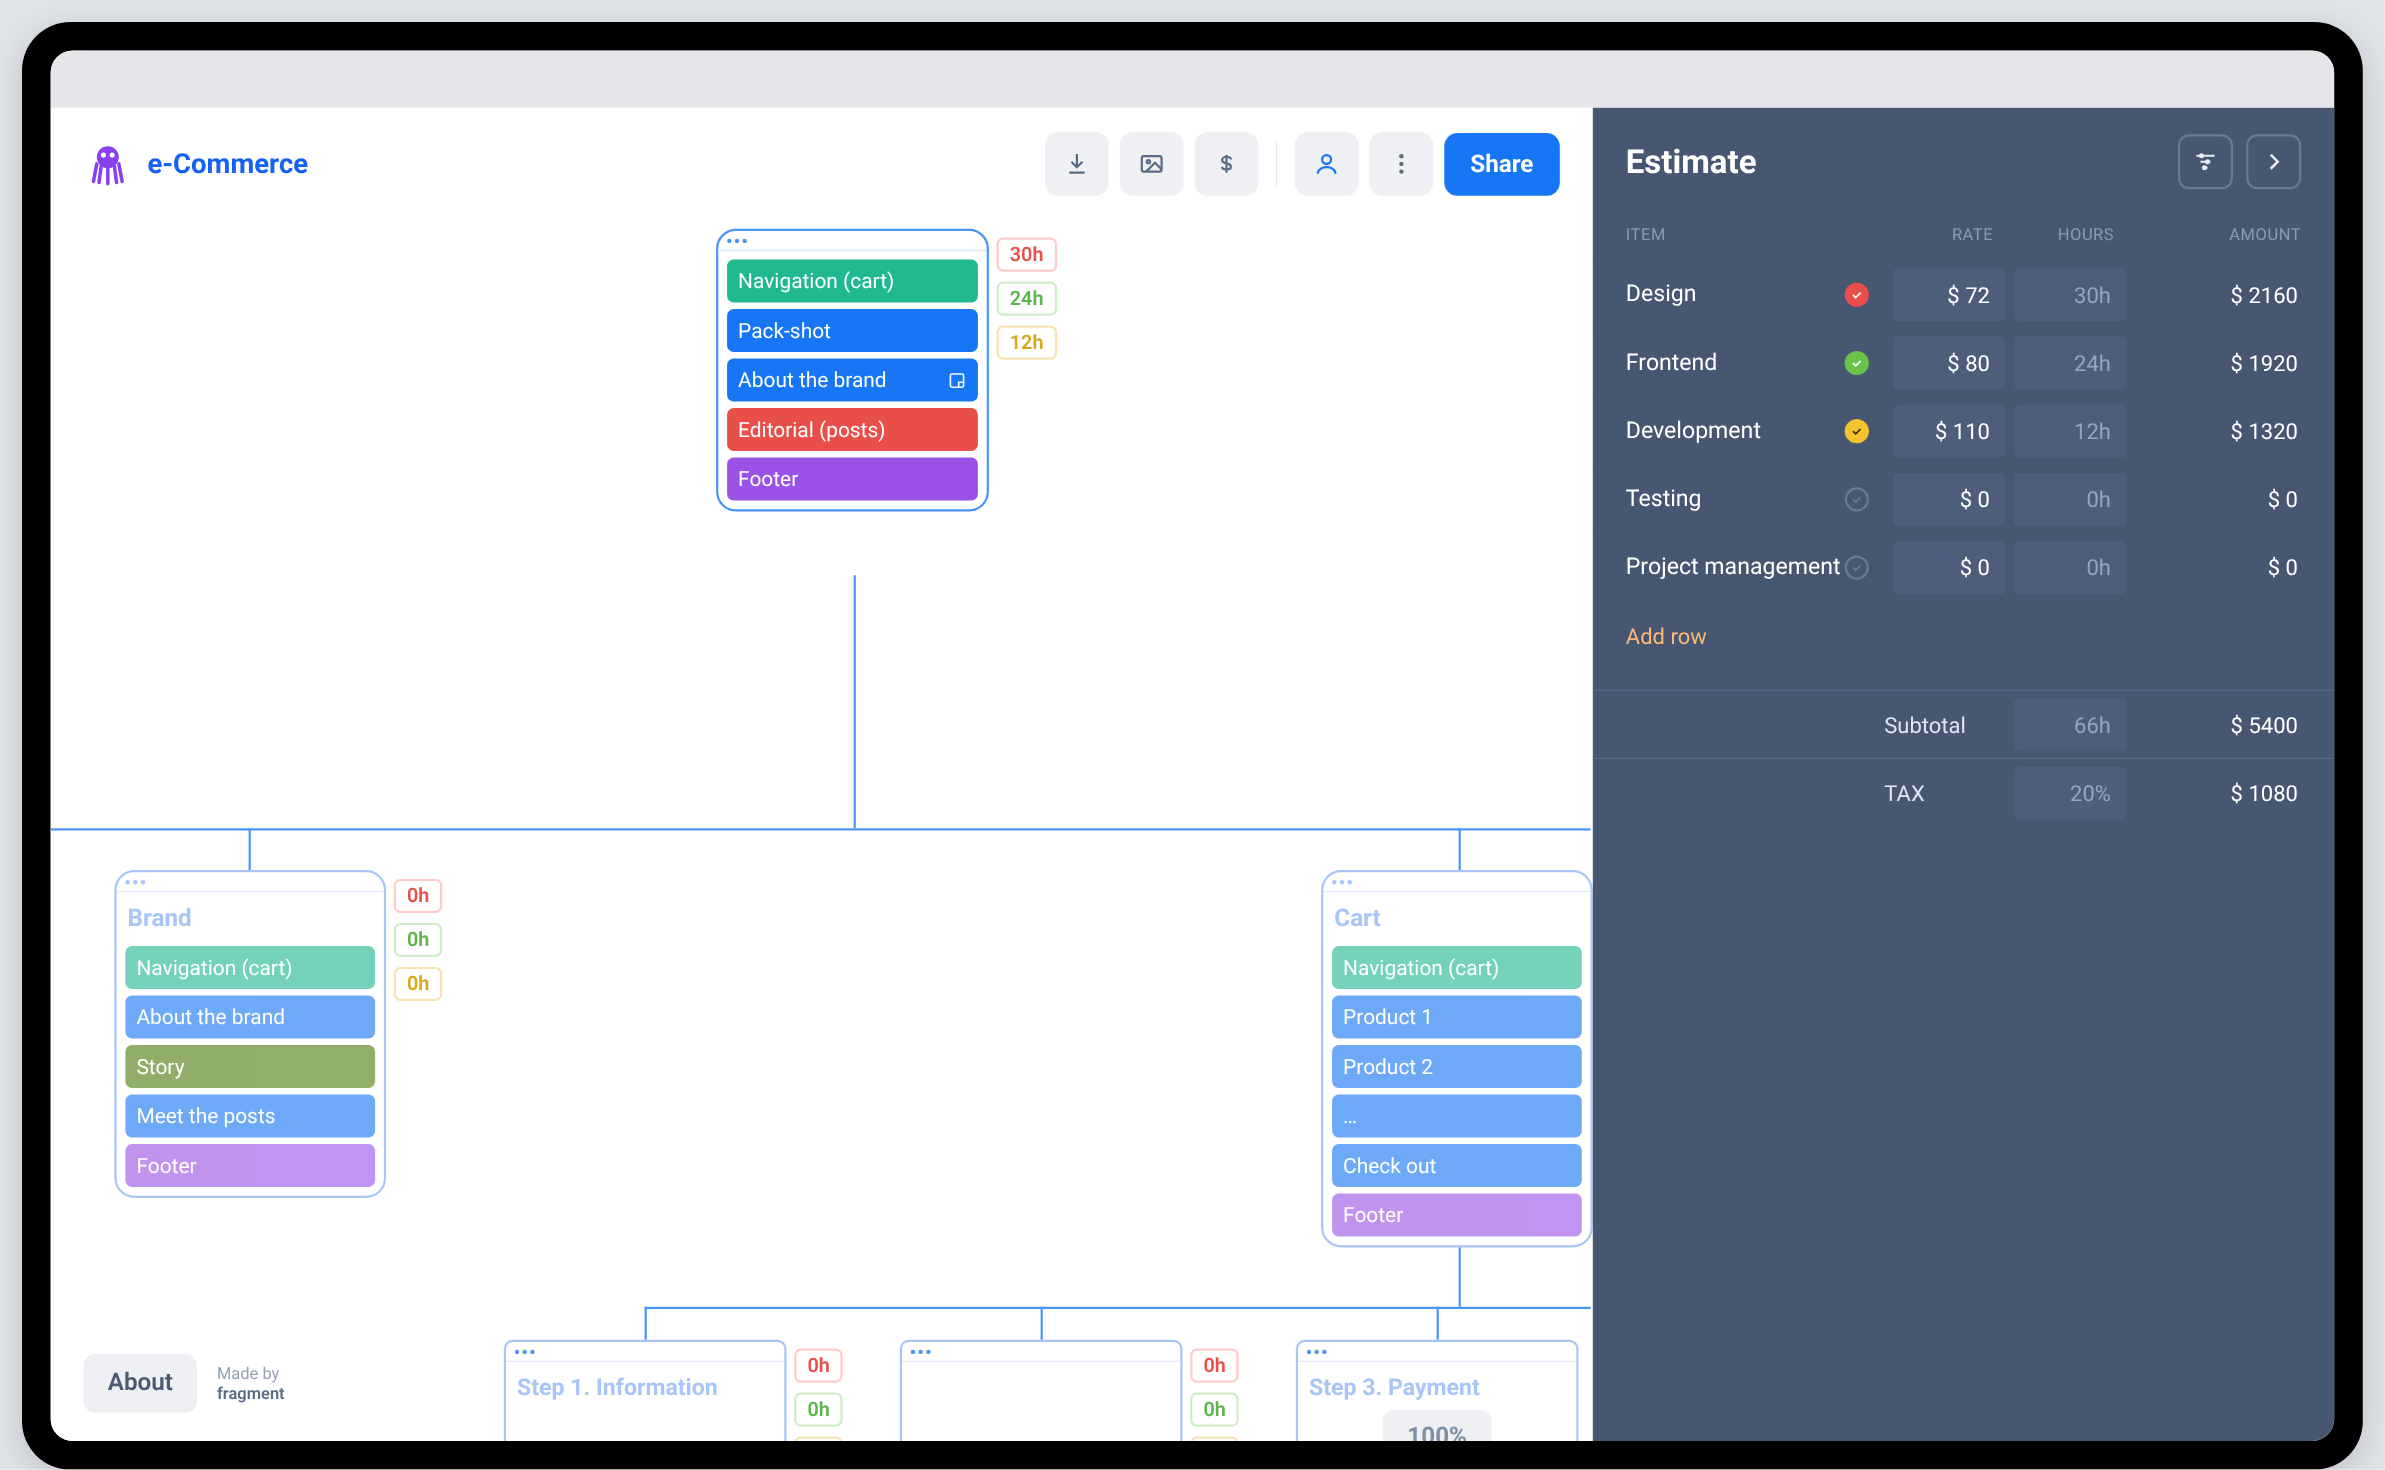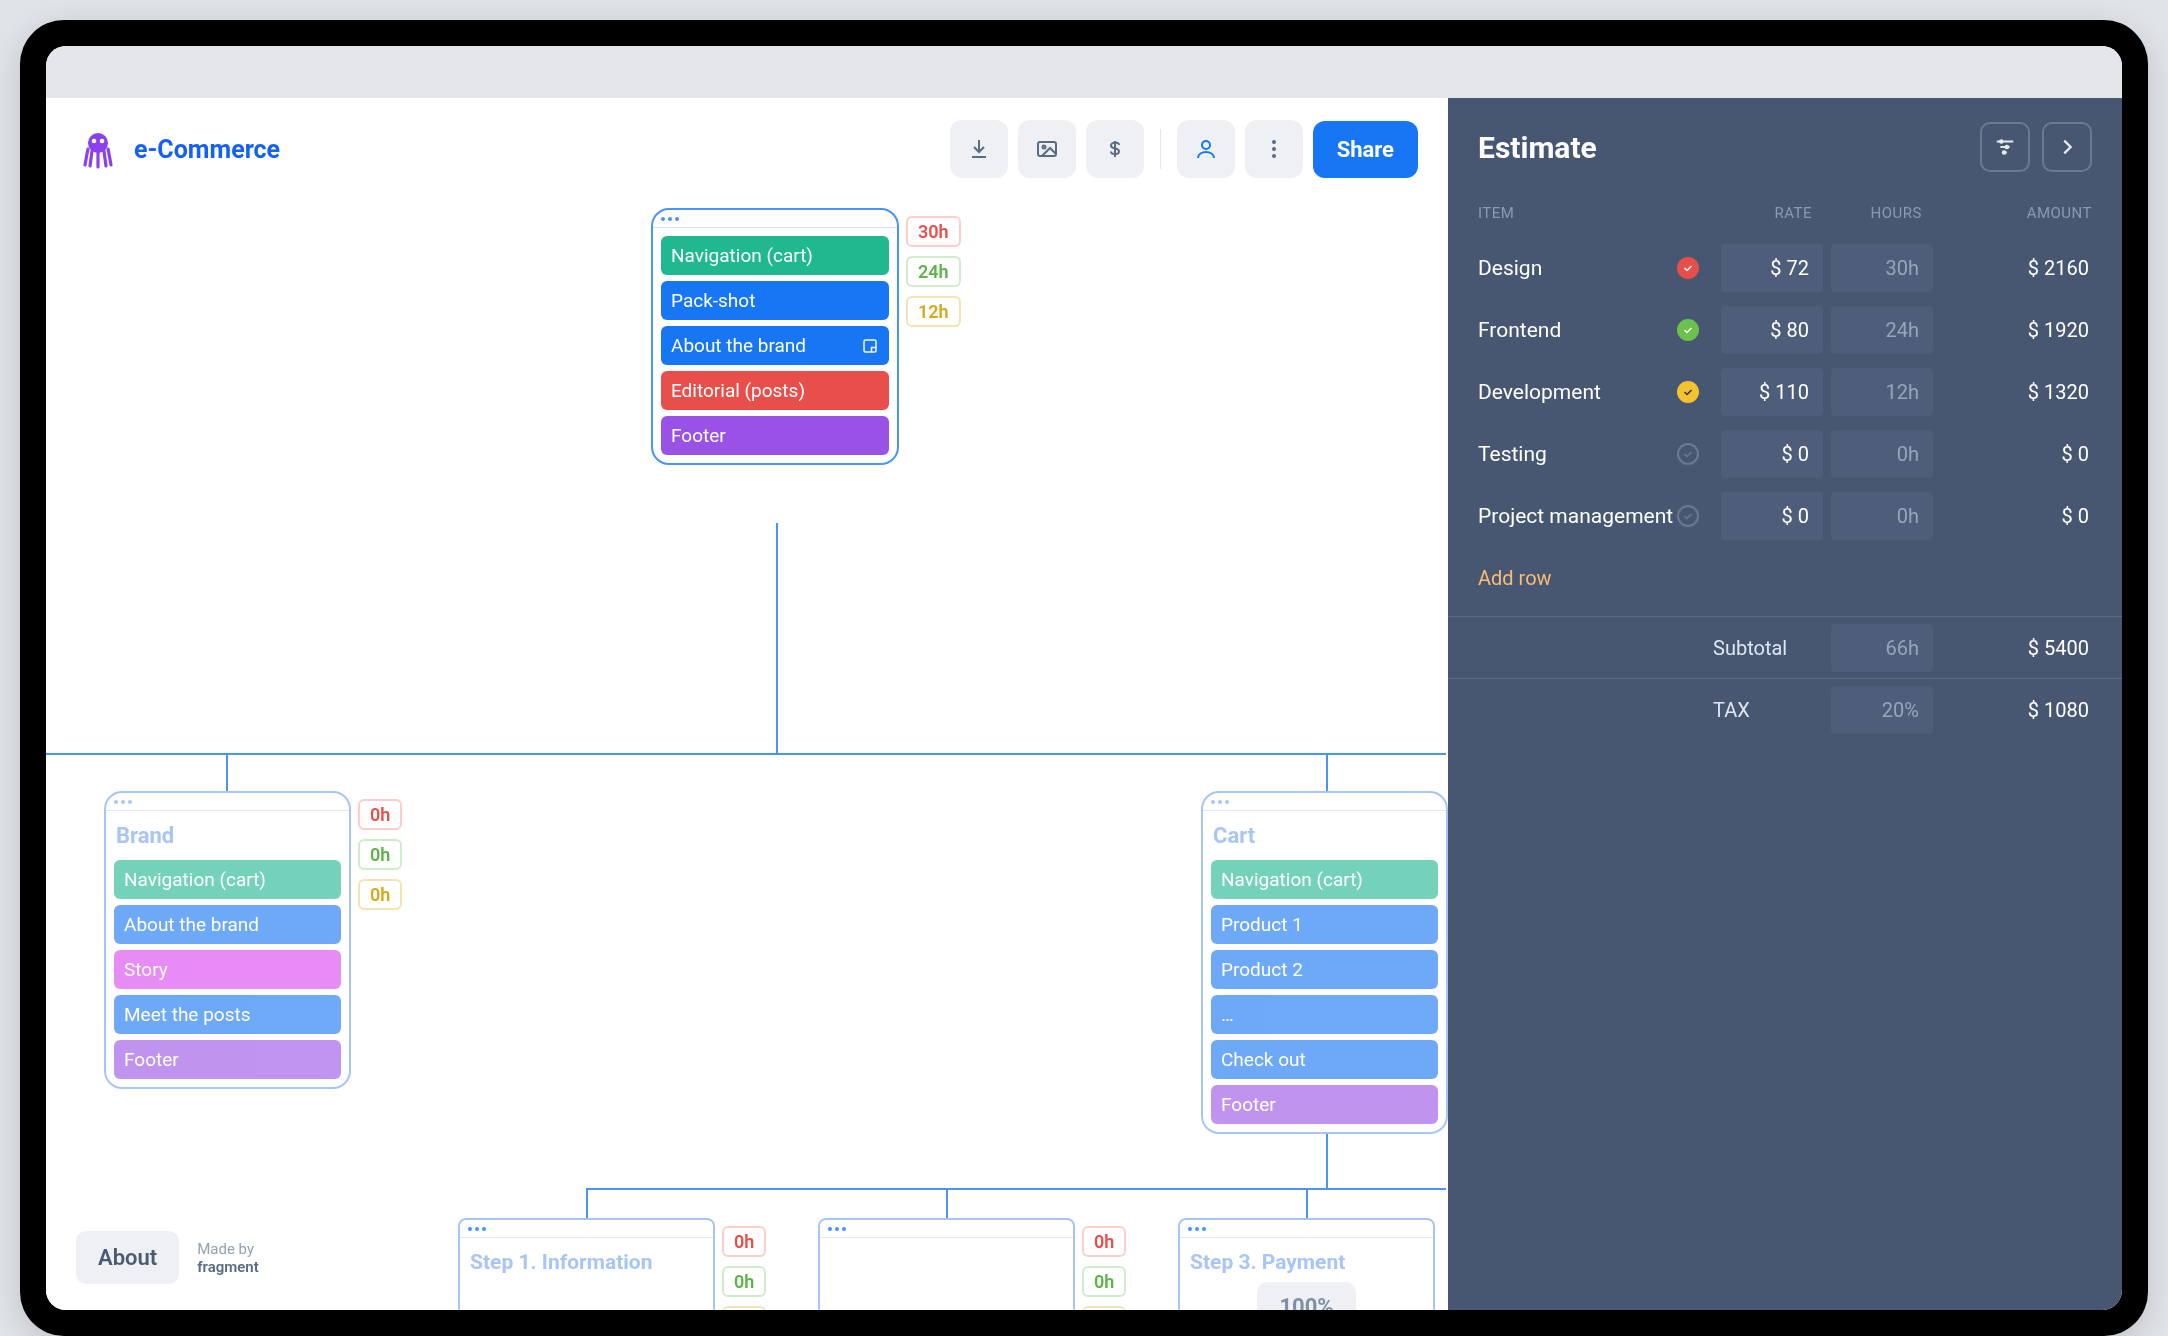--- a/index.html
+++ b/index.html
@@ -47,21 +47,21 @@
 .trow{padding:0 19px 0 30px;height:62px;border-top:1px solid #56688528}
 .trow .c1{display:flex;align-items:center;justify-content:space-between;font-size:21px;padding-right:14px}
 .dot{width:22px;height:22px;border-radius:50%;display:flex;align-items:center;justify-content:center;font-size:12px}
 .dot.red{background:#e94f4a;color:#fff}
 .dot.green{background:#6bc24a;color:#fff}
 .dot.yellow{background:#f3c430;color:#3a2b00}
 .dot.off{border:2px solid #6a7a93;background:transparent;color:#6a7a93}
 .cval{background:#4e5e7a;height:48px;border-radius:4px;display:flex;align-items:center;justify-content:flex-end;padding:0 14px;font-size:20px;margin-left:8px}
 .cval.dim{color:#96a5bf}
 .add-row{padding:20px 30px;color:#fdba74;font-size:20px;cursor:pointer}
-.totals{margin-top:6px}
+.totals{margin-top:17px}
 .totals .trow{border-top:1px solid #5b6c89}
 .totals .label{font-size:20px;color:#dfe6f2;padding-right:14px}
 .totals .plain{text-align:right;font-size:20px;padding-right:14px}
 .grand{display:flex;justify-content:space-between;align-items:center;padding:24px 30px;border-top:2px solid #7182a0;margin-top:2px}
 .grand .t{font-size:27px;font-weight:700}
 .blank-col{height:48px}
 
 .conn{position:absolute;background:#4994f7}
 .conn.h{height:2px}
 .conn.v{width:2px}
@@ -187,21 +187,21 @@
               </div>
       <div class="node-body">
         <div class="node-title">Brand</div>
         <div id="brand-tags">
                   <div class="tag" style="background: rgb(31, 184, 143);">
                     <span>Navigation (cart)</span>
                   </div>
                   <div class="tag" style="background: rgb(22, 118, 243);">
                     <span>About the brand</span>
                   </div>
-                  <div class="tag" style="background: #d946ef;">
+                  <div class="tag" style="background: #4d7c0f;">
                     <span>Story</span>
                   </div>
                   <div class="tag" style="background: rgb(22, 118, 243);">
                     <span>Meet the posts</span>
                   </div>
                   <div class="tag" style="background: rgb(154, 82, 230);">
                     <span>Footer</span>
                   </div>
                 </div>
       </div>

